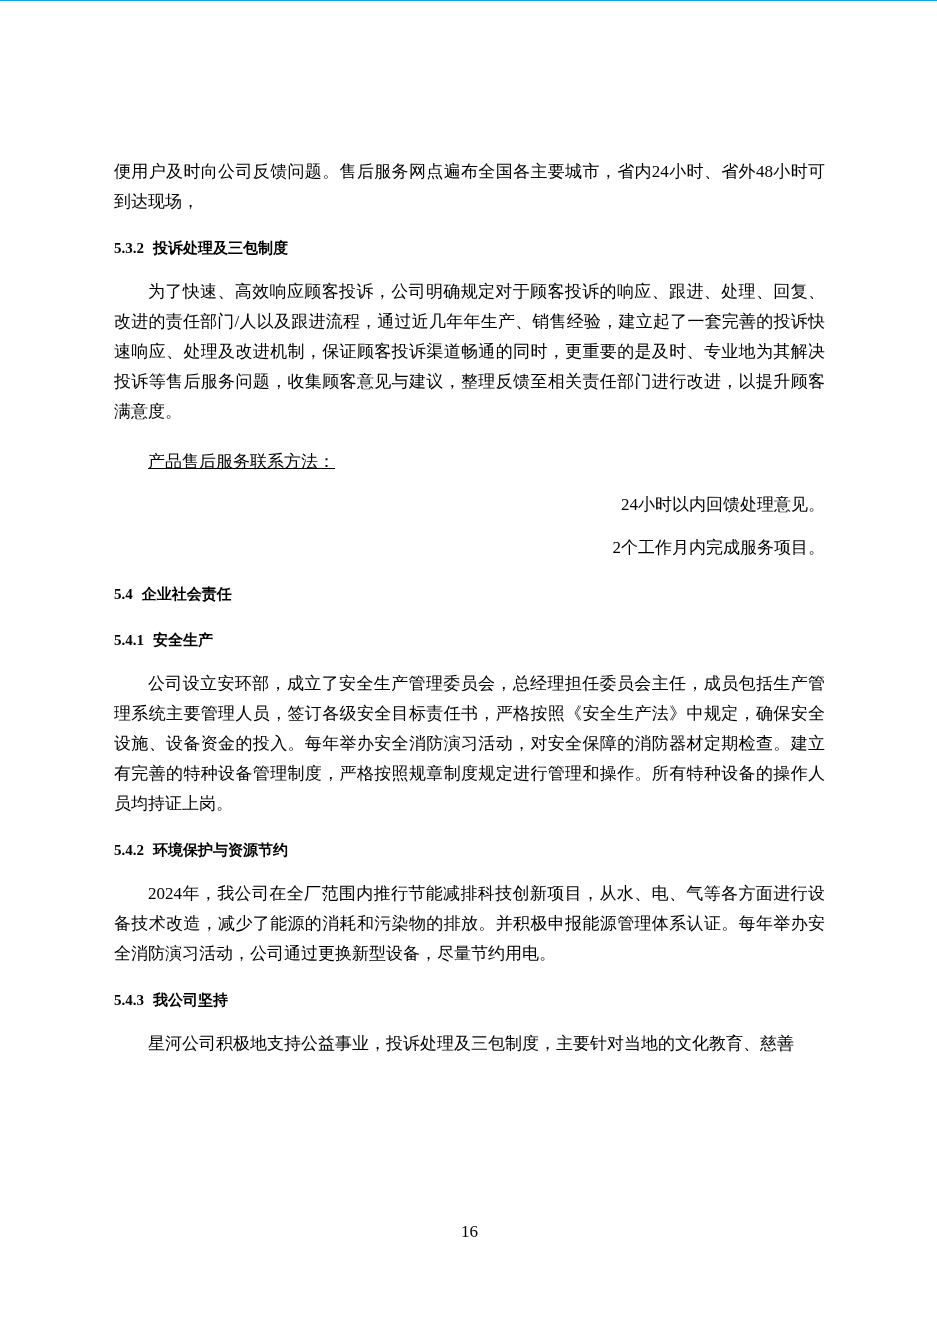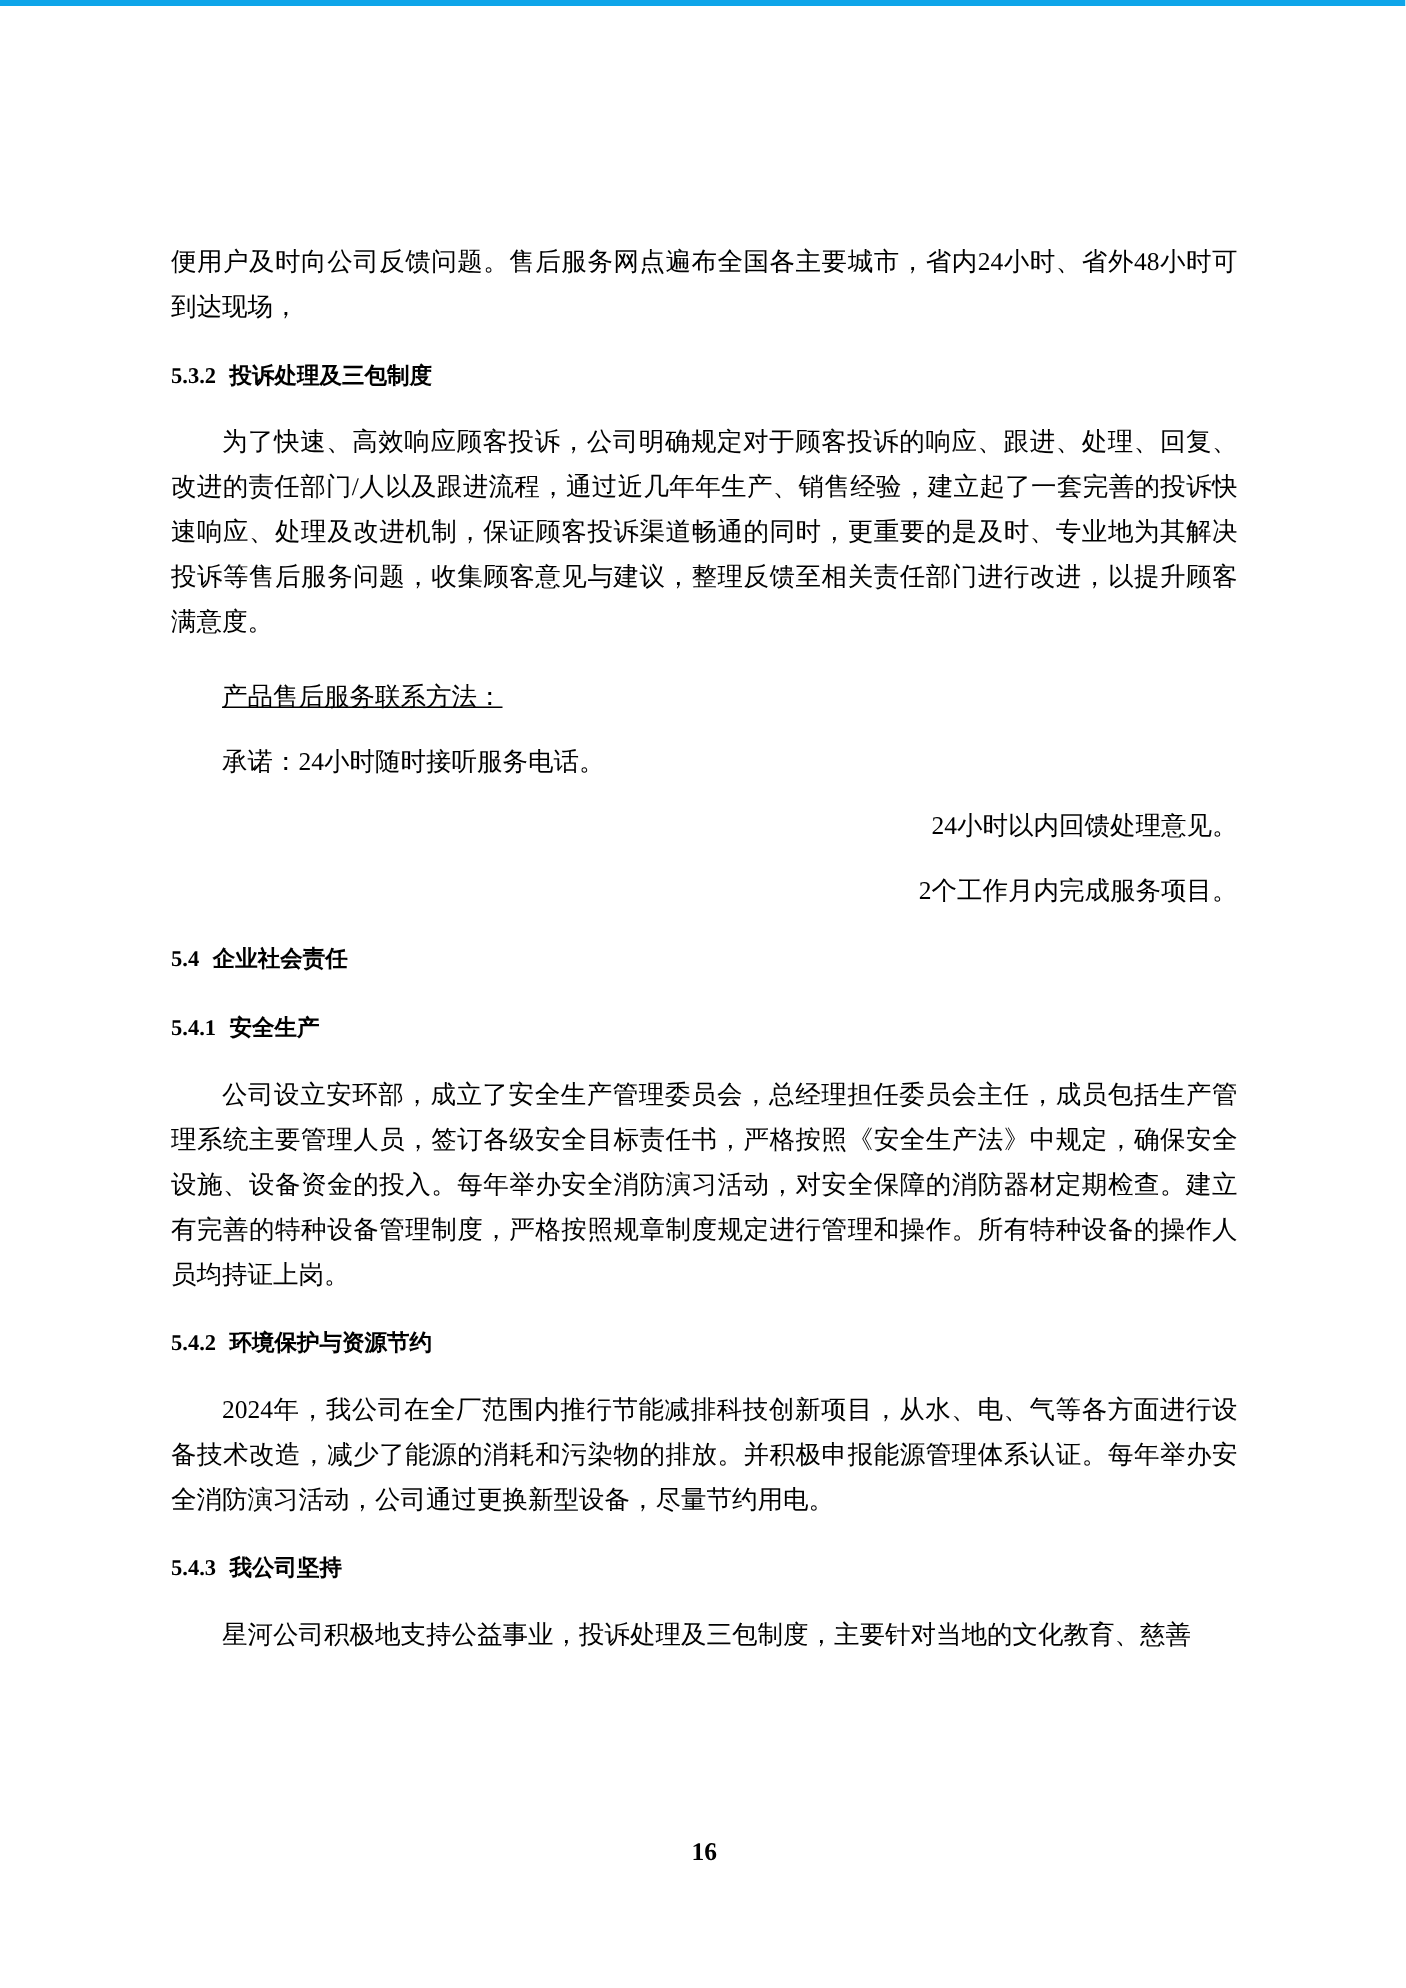--- a/index.html
+++ b/index.html
@@ -8,21 +8,21 @@
     background: #ffffff;
   }
   .page {
     position: relative;
     width: 937px;
     height: 1325px;
     background: #ffffff;
     color: #000000;
     font-family: "Liberation Serif", "DejaVu Serif", serif;
     overflow: hidden;
-    border-top: 4px solid #0ea5e9;
+    border-top: 1px solid #0ea5e9;
     box-sizing: border-box;
   }
   .content {
     position: absolute;
     left: 114px;
     top: 156px;
     width: 711px;
     font-size: 17px;
     line-height: 30px;
     text-align: justify;
@@ -63,38 +63,36 @@
     text-align: right;
   }
   .footer {
     position: absolute;
     left: 114px;
     top: 1219px;
     width: 711px;
     text-align: center;
     font-size: 17px;
     line-height: 24px;
-    font-weight: bold;
   }
 </style>
 </head>
 <body>
 
 <div class="page">
   <div class="content">
 
     <p class="para no-indent">便用户及时向公司反馈问题。售后服务网点遍布全国各主要城市，省内24小时、省外48小时可到达现场，</p>
 
     <p class="heading"><span>5.3.2</span><span class="htitle">投诉处理及三包制度</span></p>
 
     <p class="para">为了快速、高效响应顾客投诉，公司明确规定对于顾客投诉的响应、跟进、处理、回复、改进的责任部门/人以及跟进流程，通过近几年年生产、销售经验，建立起了一套完善的投诉快速响应、处理及改进机制，保证顾客投诉渠道畅通的同时，更重要的是及时、专业地为其解决投诉等售后服务问题，收集顾客意见与建议，整理反馈至相关责任部门进行改进，以提升顾客满意度。</p>
 
     <p class="contact-line">产品售后服务联系方法：</p>
 
-    <p class="promise-first">承诺：24小时随时接听服务电话。</p>
 
     <p class="promise-sub">24小时以内回馈处理意见。</p>
 
     <p class="promise-sub">2个工作月内完成服务项目。</p>
 
     <p class="heading"><span>5.4</span><span class="htitle">企业社会责任</span></p>
 
 
     <p class="heading"><span>5.4.1</span><span class="htitle">安全生产</span></p>
 

